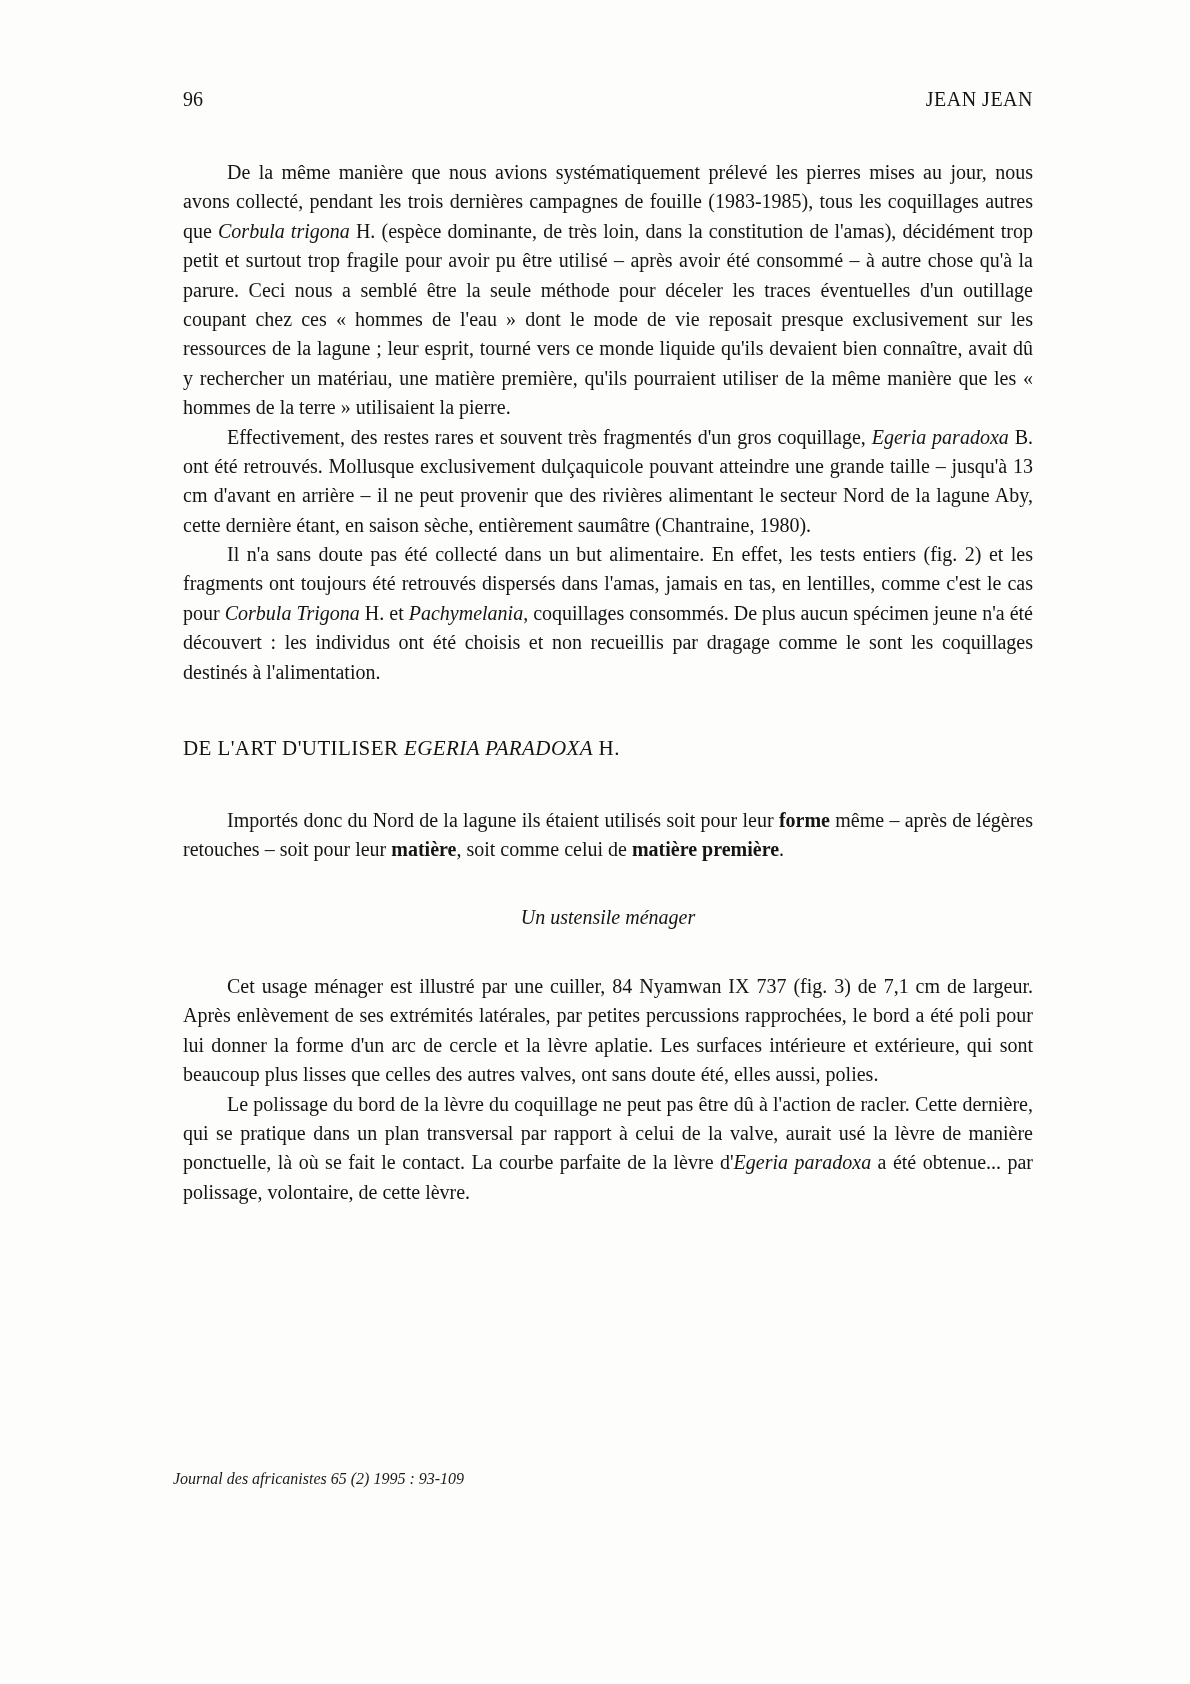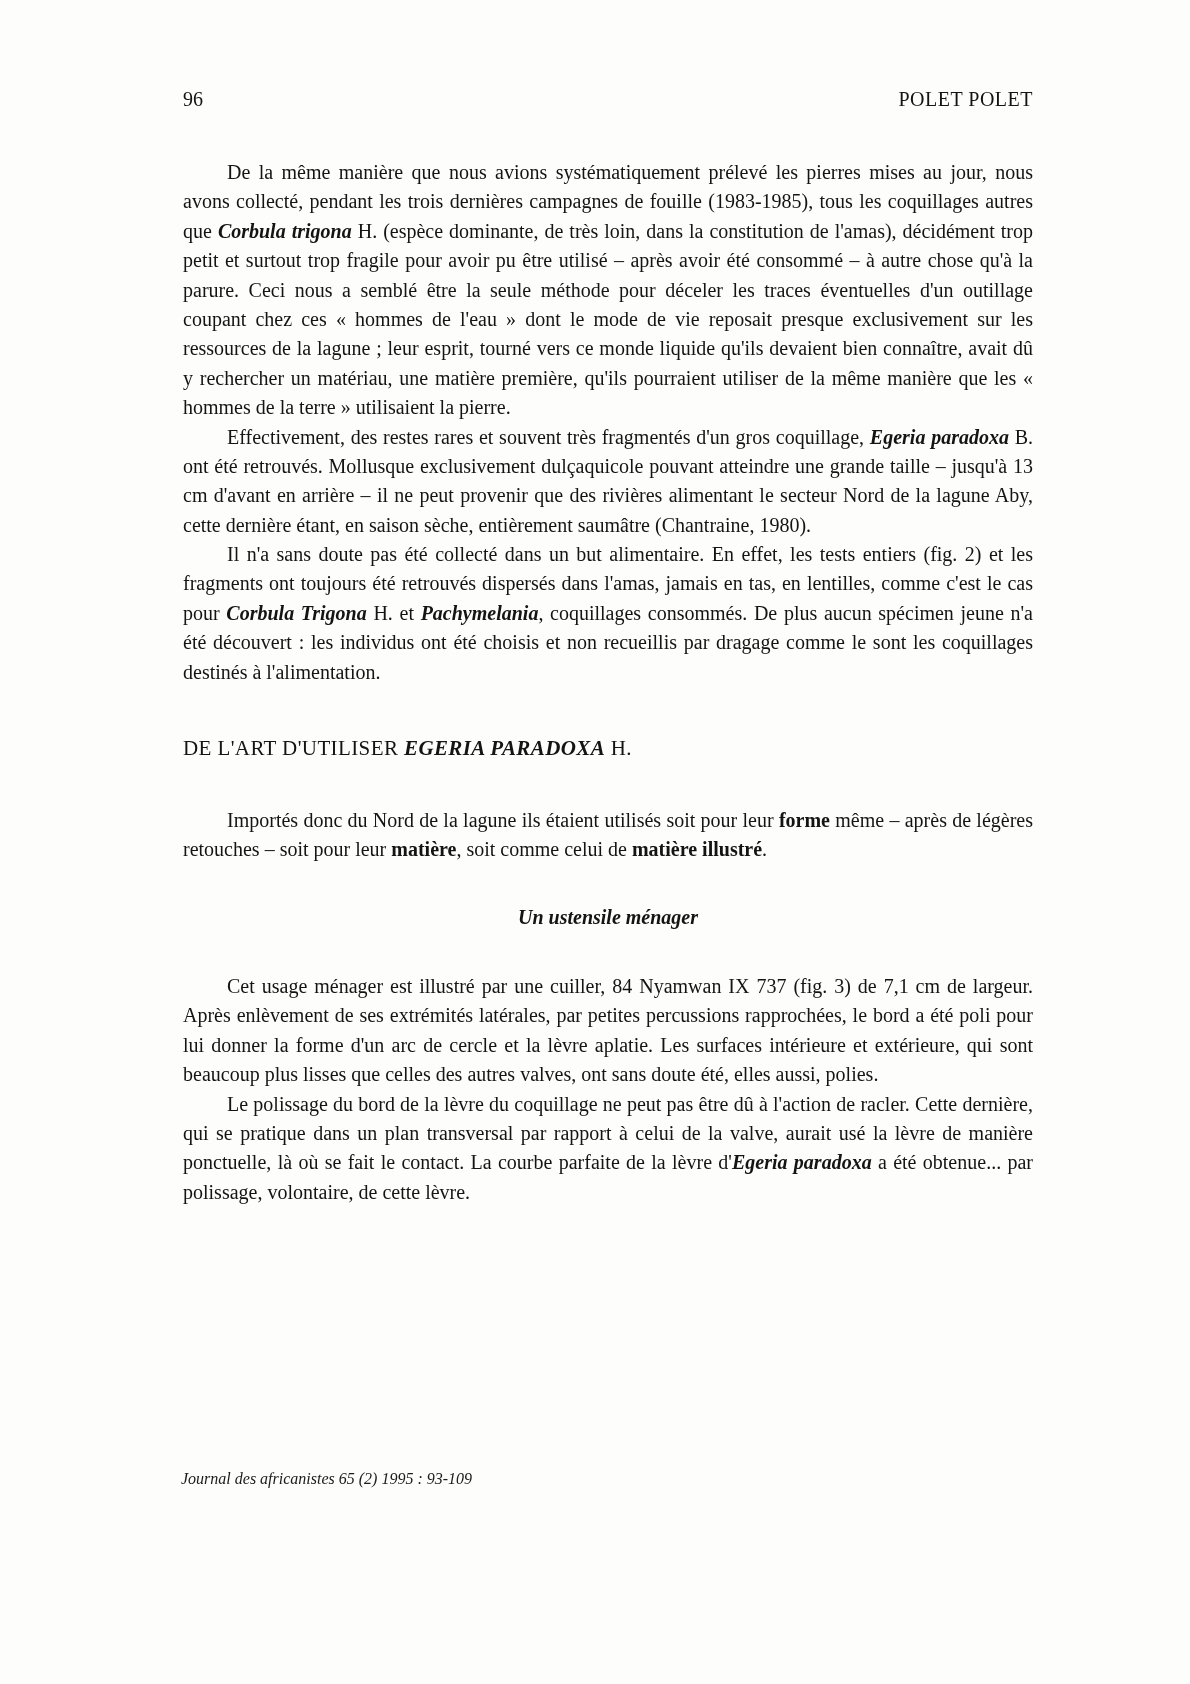--- a/index.html
+++ b/index.html
@@ -56,48 +56,48 @@
     text-indent: 0;
   }
   .page-body h3.subheading {
     font-size: 20px;
     font-weight: normal;
     font-style: italic;
     text-align: center;
     margin: 38px 0 40px 0;
     text-indent: 0;
   }
-  .italic { font-style: italic; font-weight: bold; }
+  .italic { font-style: italic; }
   .bold   { font-weight: bold; }
   .page-footer {
     position: absolute;
     top: 1470px;
-    left: 181px;
+    left: 173px;
     width: 850px;
     font-size: 16px;
     font-style: italic;
     color: #1b1b1b;
   }
 </style>
 </head>
 <body>
 
 <div class="page">
 
   <header class="page-header">
     <span class="page-number">96</span>
-    <span class="running-head">POLET POLET</span>
+    <span class="running-head">JEAN JEAN</span>
   </header>
 
   <main class="page-body" id="body-content">
       <p class="paragraph"><span>De la même manière que nous avions systématiquement prélevé les pierres mises au jour, nous avons collecté, pendant les trois dernières campagnes de fouille (1983-1985), tous les coquillages autres que </span><span class="italic">Corbula trigona</span><span> H. (espèce dominante, de très loin, dans la constitution de l'amas), décidément trop petit et surtout trop fragile pour avoir pu être utilisé – après avoir été consommé – à autre chose qu'à la parure. Ceci nous a semblé être la seule méthode pour déceler les traces éventuelles d'un outillage coupant chez ces « hommes de l'eau » dont le mode de vie reposait presque exclusivement sur les ressources de la lagune ; leur esprit, tourné vers ce monde liquide qu'ils devaient bien connaître, avait dû y rechercher un matériau, une matière première, qu'ils pourraient utiliser de la même manière que les « hommes de la terre » utilisaient la pierre.</span></p>
       <p class="paragraph"><span>Effectivement, des restes rares et souvent très fragmentés d'un gros coquillage, </span><span class="italic">Egeria paradoxa</span><span> B. ont été retrouvés. Mollusque exclusivement dulçaquicole pouvant atteindre une grande taille – jusqu'à 13 cm d'avant en arrière – il ne peut provenir que des rivières alimentant le secteur Nord de la lagune Aby, cette dernière étant, en saison sèche, entièrement saumâtre (Chantraine, 1980).</span></p>
       <p class="paragraph"><span>Il n'a sans doute pas été collecté dans un but alimentaire. En effet, les tests entiers (fig. 2) et les fragments ont toujours été retrouvés dispersés dans l'amas, jamais en tas, en lentilles, comme c'est le cas pour </span><span class="italic">Corbula Trigona</span><span> H. et </span><span class="italic">Pachymelania</span><span>, coquillages consommés. De plus aucun spécimen jeune n'a été découvert : les individus ont été choisis et non recueillis par dragage comme le sont les coquillages destinés à l'alimentation.</span></p>
       <h2 class="heading"><span>DE L'ART D'UTILISER </span><span class="italic">EGERIA PARADOXA</span><span> H.</span></h2>
-      <p class="paragraph"><span>Importés donc du Nord de la lagune ils étaient utilisés soit pour leur </span><span class="bold">forme</span><span> même – après de légères retouches – soit pour leur </span><span class="bold">matière</span><span>, soit comme celui de </span><span class="bold">matière illustré</span><span>.</span></p>
+      <p class="paragraph"><span>Importés donc du Nord de la lagune ils étaient utilisés soit pour leur </span><span class="bold">forme</span><span> même – après de légères retouches – soit pour leur </span><span class="bold">matière</span><span>, soit comme celui de </span><span class="bold">matière première</span><span>.</span></p>
       <h3 class="subheading"><span class="italic">Un ustensile ménager</span></h3>
       <p class="paragraph"><span>Cet usage ménager est illustré par une cuiller, 84 Nyamwan IX 737 (fig. 3) de 7,1 cm de largeur. Après enlèvement de ses extrémités latérales, par petites percussions rapprochées, le bord a été poli pour lui donner la forme d'un arc de cercle et la lèvre aplatie. Les surfaces intérieure et extérieure, qui sont beaucoup plus lisses que celles des autres valves, ont sans doute été, elles aussi, polies.</span></p>
       <p class="paragraph"><span>Le polissage du bord de la lèvre du coquillage ne peut pas être dû à l'action de racler. Cette dernière, qui se pratique dans un plan transversal par rapport à celui de la valve, aurait usé la lèvre de manière ponctuelle, là où se fait le contact. La courbe parfaite de la lèvre d'</span><span class="italic">Egeria paradoxa</span><span> a été obtenue... par polissage, volontaire, de cette lèvre.</span></p>
     </main>
 
   <footer class="page-footer">
     <span>Journal des africanistes 65 (2) 1995 : 93-109</span>
   </footer>
 
 </div>

